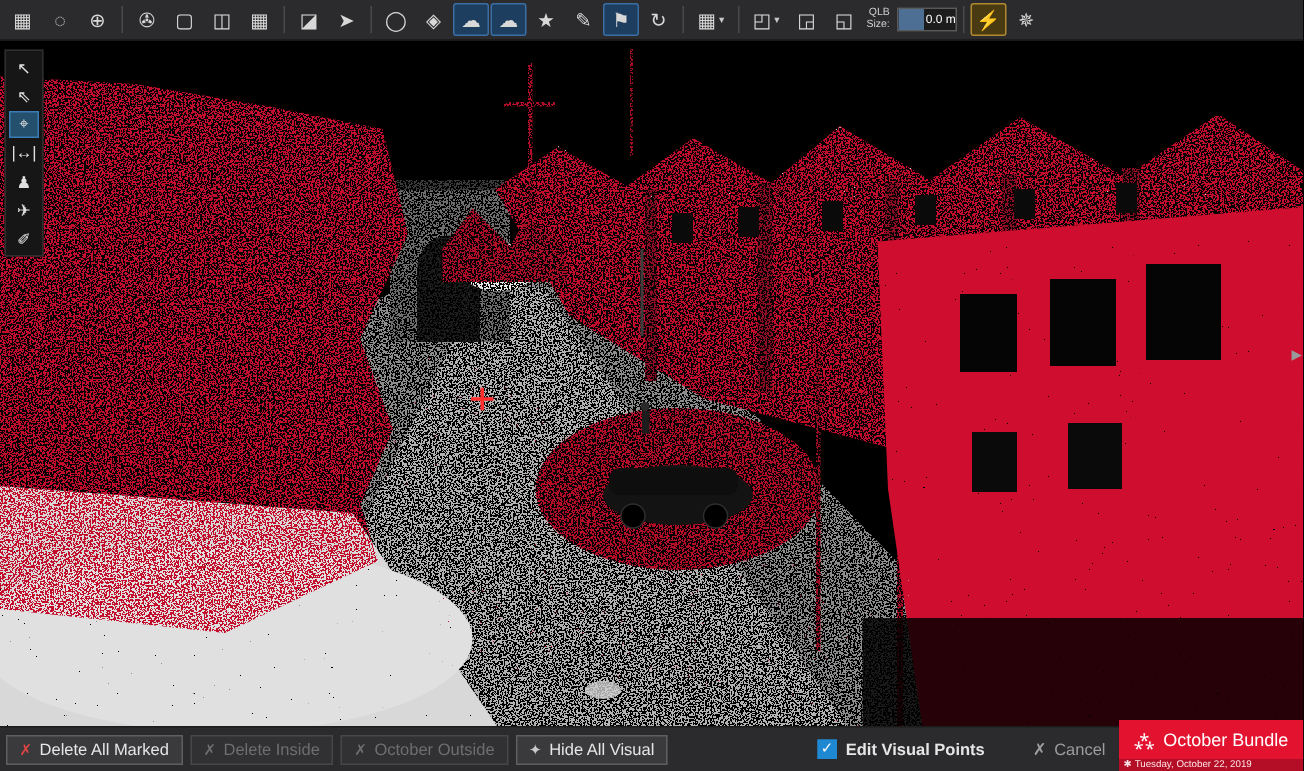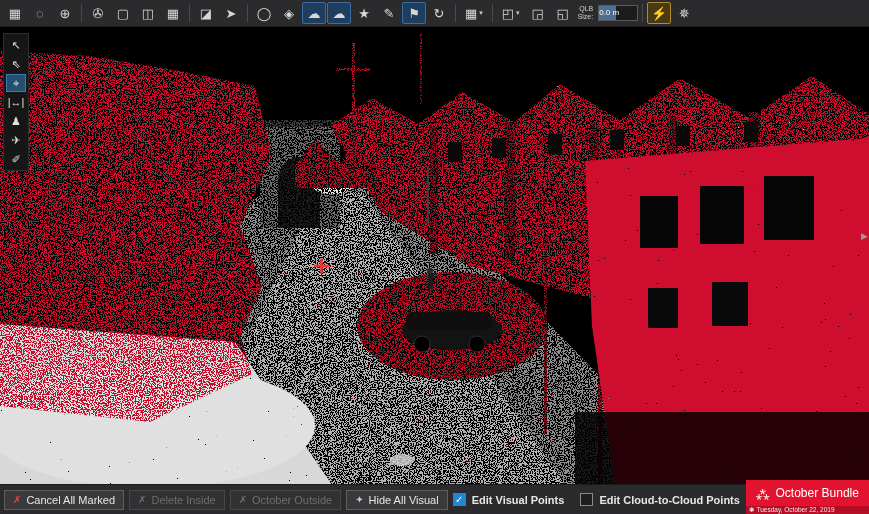--- a/index.html
+++ b/index.html
@@ -12,21 +12,21 @@
   .tbtn{width:24px;height:22px;display:flex;align-items:center;justify-content:center;
         color:#d8d8d8;font-size:13px;background:transparent;border:1px solid transparent;border-radius:2px;cursor:default;padding:0;}
   .tbtn.wide{width:auto;padding:0 4px;}
   .tbtn.active{background:#1d3e5e;border-color:#3a6ea5;}
   .tbtn.active-amber{background:#4a3a12;border-color:#b08a2e;color:#ffd34d;}
   .caret{font-size:7px;margin-left:2px;color:#c8c8c8;}
   .vsep{width:1px;height:18px;background:#4a4a4a;margin:0 3px;flex:0 0 1px;}
   .qlb-label{color:#cfcfcf;font-size:7px;line-height:8px;text-align:right;margin:0 4px 0 2px;}
   .qlb-box{position:relative;width:38px;height:14px;background:#1c1c1c;border:1px solid #5a5a5a;overflow:hidden;}
   .qlb-fill{position:absolute;left:0;top:0;bottom:0;width:45%;background:#4d6f94;}
-  .qlb-text{position:relative;color:#fff;font-size:8px;text-align:left;line-height:13px;}
+  .qlb-text{position:relative;color:#fff;font-size:8px;text-align:right;line-height:13px;}
 
   
   .viewport{position:absolute;top:26px;bottom:29px;left:0;right:0;background:#000;}
   svg.cloud{position:absolute;left:0;top:0;width:100%;height:100%;}
   .left-tools{position:absolute;left:3px;top:7px;width:24px;background:#161616;border:1px solid #2e2e2e;
               display:flex;flex-direction:column;padding:2px 0;gap:1px;z-index:5;}
   .ltbtn{width:20px;height:18px;margin:0 auto;display:flex;align-items:center;justify-content:center;
          color:#e0e0e0;font-size:11px;background:transparent;border:1px solid transparent;padding:0;}
   .ltbtn.active{background:#24506e;border-color:#3a7ab5;}
   .expand-chevron{position:absolute;right:1px;top:205px;color:#9a9a9a;font-size:9px;background:transparent;border:none;padding:0;z-index:5;}
@@ -226,21 +226,21 @@
       <button class="ltbtn">✈</button>
       <button class="ltbtn">✐</button>
     </div>
 
     <button class="expand-chevron">▶</button>
   </main>
 
   <footer class="bottombar">
     <button class="bbtn">
       <span class="bicon red">✗</span>
-      <span>Cancel All Marked</span>
+      <span>Delete All Marked</span>
     </button>
     <button class="bbtn disabled">
       <span class="bicon dim">✗</span>
       <span>Delete Inside</span>
     </button>
     <button class="bbtn disabled">
       <span class="bicon dim">✗</span>
       <span>October Outside</span>
     </button>
     <button class="bbtn">
@@ -248,24 +248,20 @@
       <span>Hide All Visual</span>
     </button>
 
     <div class="checkbox-row">
       <label class="cbx-wrap">
         <span class="cbx checked">
           <span>✓</span>
         </span>
         <span class="cbx-label">Edit Visual Points</span>
       </label>
-      <label class="cbx-wrap">
-        <span class="cbx"></span>
-        <span class="cbx-label">Edit Cloud-to-Cloud Points</span>
-      </label>
       <button class="cancel-btn">
         <span>✗</span>
         <span>Cancel</span>
       </button>
     </div>
   </footer>
 
   <div class="optimize-wrap">
     <button class="optimize-btn">
       <span class="opt-icon">⁂</span>

